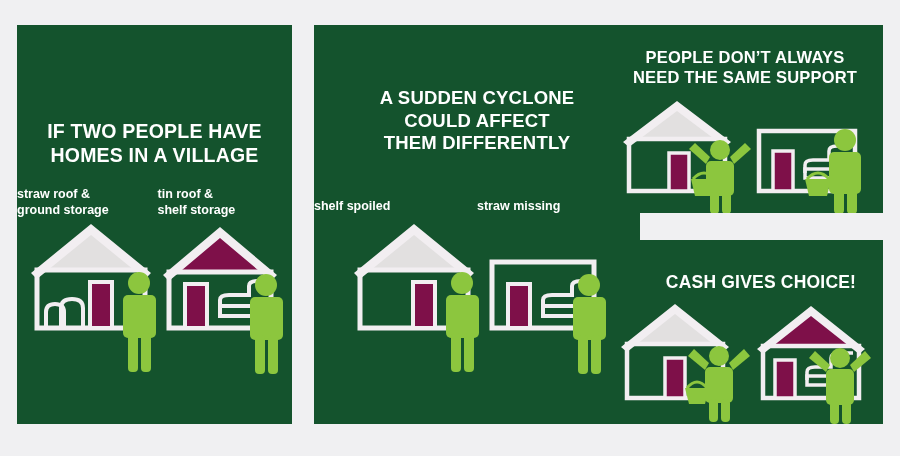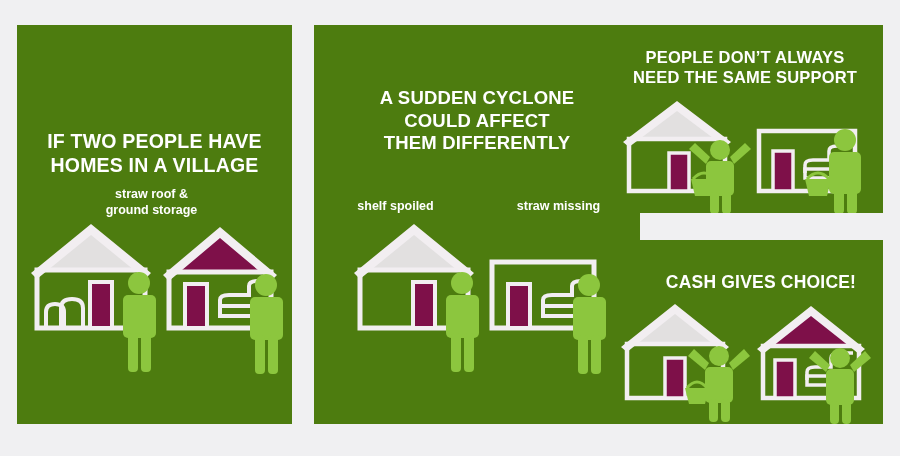--- a/index.html
+++ b/index.html
@@ -6,53 +6,53 @@
   body{
     width:900px;height:456px;
     background:#f0f0f2;
     font-family:"Liberation Sans", sans-serif;
     overflow:hidden;
     position:relative;
   }
   .stage{position:relative;width:900px;height:456px;}
   .panel{
     position:absolute;
-    background:#4d7c0f;
+    background:#14532d;
     box-sizing:border-box;
   }
   
   #panel-1{left:17px;  top:25px;  width:275px; height:399px;}
   #panel-2{left:314px; top:25px;  width:326px; height:399px;}
   #panel-3{left:607px; top:25px;  width:276px; height:188px;}
   #panel-4{left:607px; top:240px; width:276px; height:184px;}
 
   .headline{
     color:#ffffff;
     font-weight:bold;
     text-align:center;
     letter-spacing:.2px;
     line-height:1.22;
     text-transform:uppercase;
     position:absolute;
     left:0;right:0;
   }
-  #panel-1 .headline{font-size:19.5px; top:95px;margin-top:10px;}
+  #panel-1 .headline{font-size:19.5px; top:95px;}
   #panel-2 .headline{font-size:18.5px; top:62px;}
   #panel-3 .headline{font-size:16.5px; top:22px;}
   #panel-4 .headline{font-size:17.5px; top:32px;padding-left:32px;}
 
   .sublabels{
     position:absolute;
     left:0;right:0;
     display:flex;
     color:#ffffff;
     font-weight:bold;
     font-size:12.5px;
     line-height:1.28;
-    text-align:center;
+    text-align:left;
   }
   .sublabels .lbl{flex:1;}
   #panel-1 .sublabels{top:161px;}
   #panel-1 .sublabels .lbl:first-child{padding-right:6px;}
   #panel-2 .sublabels{top:173px;}
 
   .art{position:absolute;left:0;right:0;bottom:0;}
   #panel-1 .art{height:186px; bottom:38px;}
   #panel-2 .art{height:186px; bottom:38px;}
   #panel-3 .art{height:118px; bottom:0px;}
@@ -63,20 +63,22 @@
 <body>
 
 <div class="stage">
 
   <div class="panel" id="panel-1">
     <div class="headline" style="white-space:pre-line">IF TWO PEOPLE HAVE
 HOMES IN A VILLAGE</div>
     <div class="sublabels">
       <div class="lbl" style="white-space:pre-line">straw roof &amp;
 ground storage</div>
+      <div class="lbl" style="white-space:pre-line">tin roof &amp;
+shelf storage</div>
     </div>
     <div class="art">
       <svg viewBox="0 0 275 186" preserveAspectRatio="xMidYMid meet">
 
         <g>
           <path d="M20 70 L74 26 L128 70 Z" fill="#e2e0e0"></path>
           <path d="M14 73 L74 24 L134 73 L128 79 L74 35 L20 79 Z" fill="#f2eef1"></path>
           <rect x="20" y="70" width="108" height="58" fill="none" stroke="#f2eef1" stroke-width="5"></rect>
 
           <rect x="73" y="82" width="22" height="46" fill="#7e1049" stroke="#f2eef1" stroke-width="4"></rect>

